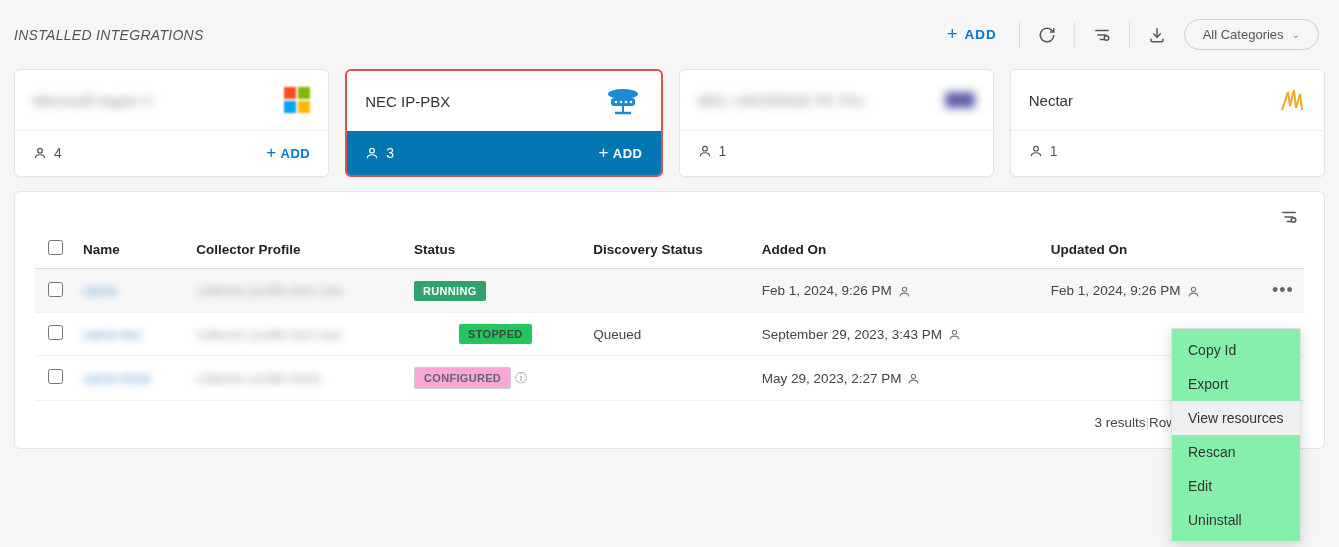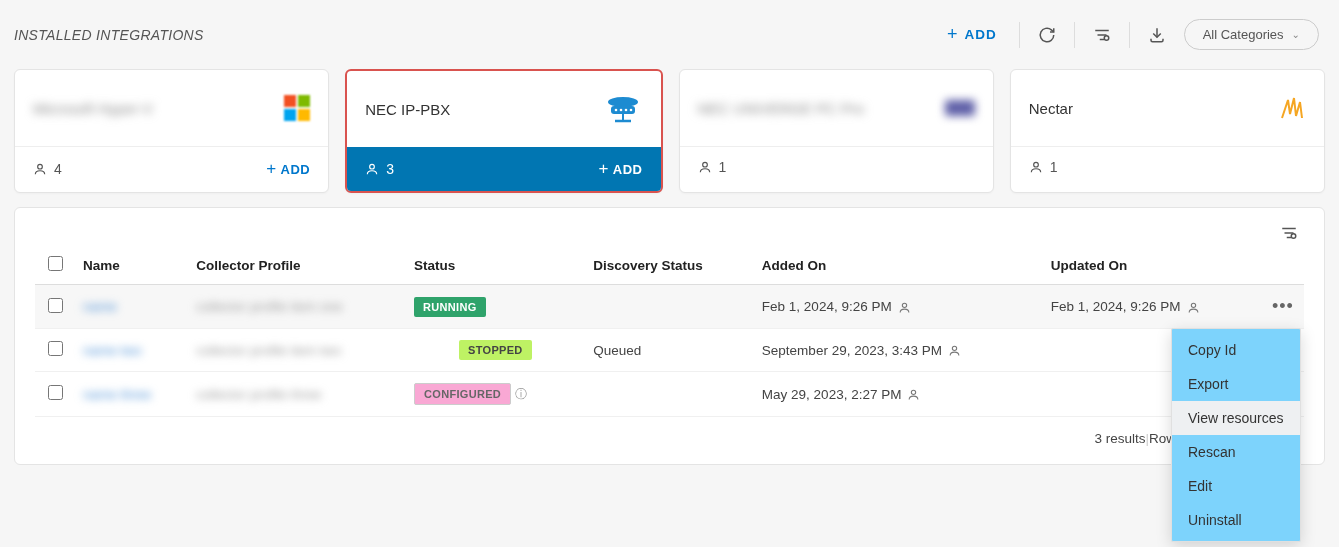--- a/index.html
+++ b/index.html
@@ -12,21 +12,21 @@
 .add-btn .plus { font-size: 18px; margin-right: 6px; font-weight: 400; }
 .divider { width: 1px; height: 26px; background: #ddd; margin: 0 10px; }
 .icon-btn { padding: 6px 8px; cursor: pointer; display: flex; align-items: center; justify-content: center; color: #555; }
 .icon-btn svg { width: 18px; height: 18px; }
 .cat-btn { border: 1px solid #ccc; border-radius: 20px; padding: 7px 18px; font-size: 13px; color: #555; cursor: pointer; display: flex; align-items: center; gap: 8px; margin-left: 10px; }
 .cat-btn .chev { font-size: 10px; color: #888; }
 
 .cards { display: flex; gap: 16px; padding: 8px 14px 14px 14px; }
 .card { flex: 1; background: #fff; border: 1px solid #e4e4e4; border-radius: 6px; overflow: hidden; box-shadow: 0 1px 2px rgba(0,0,0,0.03); }
 .card.selected { border: 2px solid #d9534f; position: relative; }
-.card-top { display: flex; align-items: center; justify-content: space-between; padding: 16px 18px; height: 76px; }
+.card-top { display: flex; align-items: center; justify-content: space-between; padding: 16px 18px; height: 60px; }
 .card-title { font-size: 15px; color: #333; }
 .card-title.blur { filter: blur(5px); color: #888; }
 .card-bottom { display: flex; align-items: center; justify-content: space-between; padding: 12px 18px; border-top: 1px solid #eee; }
 .card.selected .card-bottom { background: #0176b2; color: #fff; border-top: none; }
 .card.selected .card-bottom .count, .card.selected .card-bottom .card-add { color: #fff; }
 .count { display: flex; align-items: center; gap: 7px; font-size: 14px; color: #555; }
 .card-add { display: flex; align-items: center; gap: 4px; color: #0077cc; font-size: 13px; font-weight: 600; letter-spacing: 0.5px; cursor: pointer; }
 .card-add .plus { font-size: 17px; font-weight: 400; }
 .pointer { position: absolute; bottom: -10px; left: 50%; transform: translateX(-50%); width: 0; height: 0; border-left: 10px solid transparent; border-right: 10px solid transparent; border-top: 10px solid #0176b2; }
 
@@ -43,36 +43,36 @@
 th { text-align: left; font-size: 13.5px; font-weight: 700; color: #222; padding: 10px 8px; border-bottom: 1px solid #ddd; }
 td { padding: 11px 8px; font-size: 13.5px; color: #444; border-bottom: 1px solid #f0f0f0; vertical-align: middle; }
 .chk { width: 40px; text-align: center; }
 .chk input { width: 15px; height: 15px; }
 .row-hover { background: #f7f7f7; }
 .blur-text { filter: blur(4px); color: #4a8fd6; }
 .blur-text2 { filter: blur(4px); color: #999; }
 
 .badge { display: inline-block; padding: 4px 9px; font-size: 11px; font-weight: 700; letter-spacing: 0.3px; color: #fff; border-radius: 2px; text-align: right; }
 .badge.running { background: #2fa36b; }
-.badge.stopped { background: #bef264; color: #444; margin-left: 45px; }
+.badge.stopped { background: #22c55e; color: #444; margin-left: 45px; }
 .badge.configured { background: #f9a8d4; color: #666; border: 1px solid #ccc; }
 .info-icon { display:inline-block; margin-left:4px; color:#999; font-size:12px; }
 
 .date-cell { display: flex; align-items: center; gap: 6px; }
 .person-icon svg { width: 13px; height: 13px; color: #777; }
 .more { cursor: pointer; color: #666; font-size: 18px; letter-spacing: 1px; }
 
 .pager { display: flex; align-items: center; justify-content: flex-end; padding: 14px 6px 0 0; font-size: 13.5px; color: #444; }
 .pager .sep { color: #ccc; }
 .rows-sel { display: flex; align-items: center; gap: 8px; }
 .rows-sel .chev { font-size: 10px; color: #777; }
 .page-nav { display: flex; align-items: center; gap: 14px; color: #aaa; }
 .page-nav span { cursor: pointer; }
 
-.context-menu { position: absolute; right: 38px; top: 328px; background: #7dd3fc; border: 1px solid #e0e0e0; box-shadow: 0 4px 16px rgba(0,0,0,0.15); border-radius: 2px; width: 130px; padding: 4px 0; z-index: 10; }
+.context-menu { position: absolute; right: 38px; top: 328px; background: #86efac; border: 1px solid #e0e0e0; box-shadow: 0 4px 16px rgba(0,0,0,0.15); border-radius: 2px; width: 130px; padding: 4px 0; z-index: 10; }
 .context-menu .mi { padding: 9px 16px; font-size: 14px; color: #333; cursor: pointer; }
 .context-menu .mi.hover { background: #eef0f2; }
 
 svg { display: inline-block; vertical-align: middle; }
 </style>
 </head>
 <body>
 
 <div class="header">
   <div class="header-title">INSTALLED INTEGRATIONS</div>

